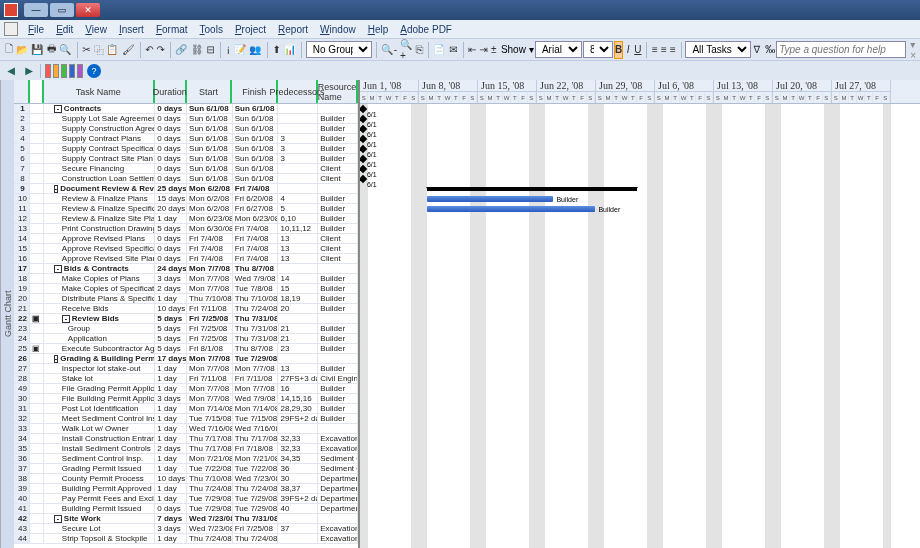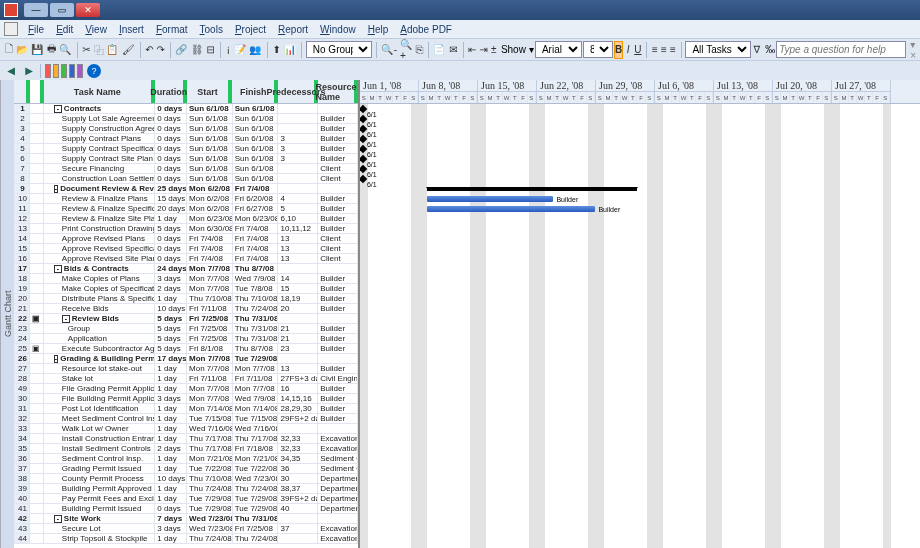--- a/index.html
+++ b/index.html
@@ -35,21 +35,21 @@
 .toolbar2 .chips div:nth-child(4) { background: #36c; }
 .toolbar2 .chips div:nth-child(5) { background: #a5c; }
 .toolbar2 .help-icon { width: 14px; height: 14px; background: #06c; color: #fff; border-radius: 50%; display: flex; align-items: center; justify-content: center; font-size: 9px; }
 
 
 .main { display: flex; height: 468px; background: #fff; }
 .side-tab { width: 14px; background: #d1dcee; display: flex; align-items: center; justify-content: center; writing-mode: vertical-rl; transform: rotate(180deg); font-size: 9px; color: #555; border-right: 1px solid #aab; }
 
 .grid { width: 346px; display: flex; flex-direction: column; border-right: 2px solid #888; }
 .grid-header { display: flex; height: 24px; background: #e8eef7; border-bottom: 1px solid #b0bccf; }
-.grid-header .gh { border-right: 4px solid #22c55e; display: flex; align-items: center; justify-content: center; font-size: 9px; color: #333; font-weight: bold; }
+.grid-header .gh { border-right: 2px solid #22c55e; display: flex; align-items: center; justify-content: center; font-size: 9px; color: #333; }
 .grid-body { overflow-y: hidden; }
 .grid-row { display: flex; height: 10px; border-bottom: 1px solid #e0e5ef; align-items: center; }
 .grid-row .c { border-right: 1px solid #e0e5ef; height: 100%; display: flex; align-items: center; font-size: 8px; color: #222; overflow: hidden; white-space: nowrap; padding-left: 2px; }
 .grid-row.bold .c { font-weight: bold; }
 .col-row { width: 16px; background: #e8eef7; justify-content: center; border-right: 1px solid #c0cde0; color: #555; }
 .col-ind { width: 14px; background: #fff; }
 .col-name { width: 112px; }
 .col-dur { width: 32px; }
 .col-start { width: 46px; }
 .col-fin { width: 46px; }
@@ -456,21 +456,21 @@
           <div class="c col-name indent1"><span class="outline">-</span>Grading &amp; Building Permits</div>
           <div class="c col-dur">17 days</div>
           <div class="c col-start">Mon 7/7/08</div>
           <div class="c col-fin">Tue 7/29/08</div>
           <div class="c col-pred"></div>
           <div class="c col-res"></div>
         </div>
         <div class="grid-row">
           <div class="c col-row">27</div>
           <div class="c col-ind"></div>
-          <div class="c col-name indent2">Resource lot stake-out</div>
+          <div class="c col-name indent2">Inspector lot stake-out</div>
           <div class="c col-dur">1 day</div>
           <div class="c col-start">Mon 7/7/08</div>
           <div class="c col-fin">Mon 7/7/08</div>
           <div class="c col-pred">13</div>
           <div class="c col-res">Builder</div>
         </div>
         <div class="grid-row">
           <div class="c col-row">28</div>
           <div class="c col-ind"></div>
           <div class="c col-name indent2">Stake lot</div>

